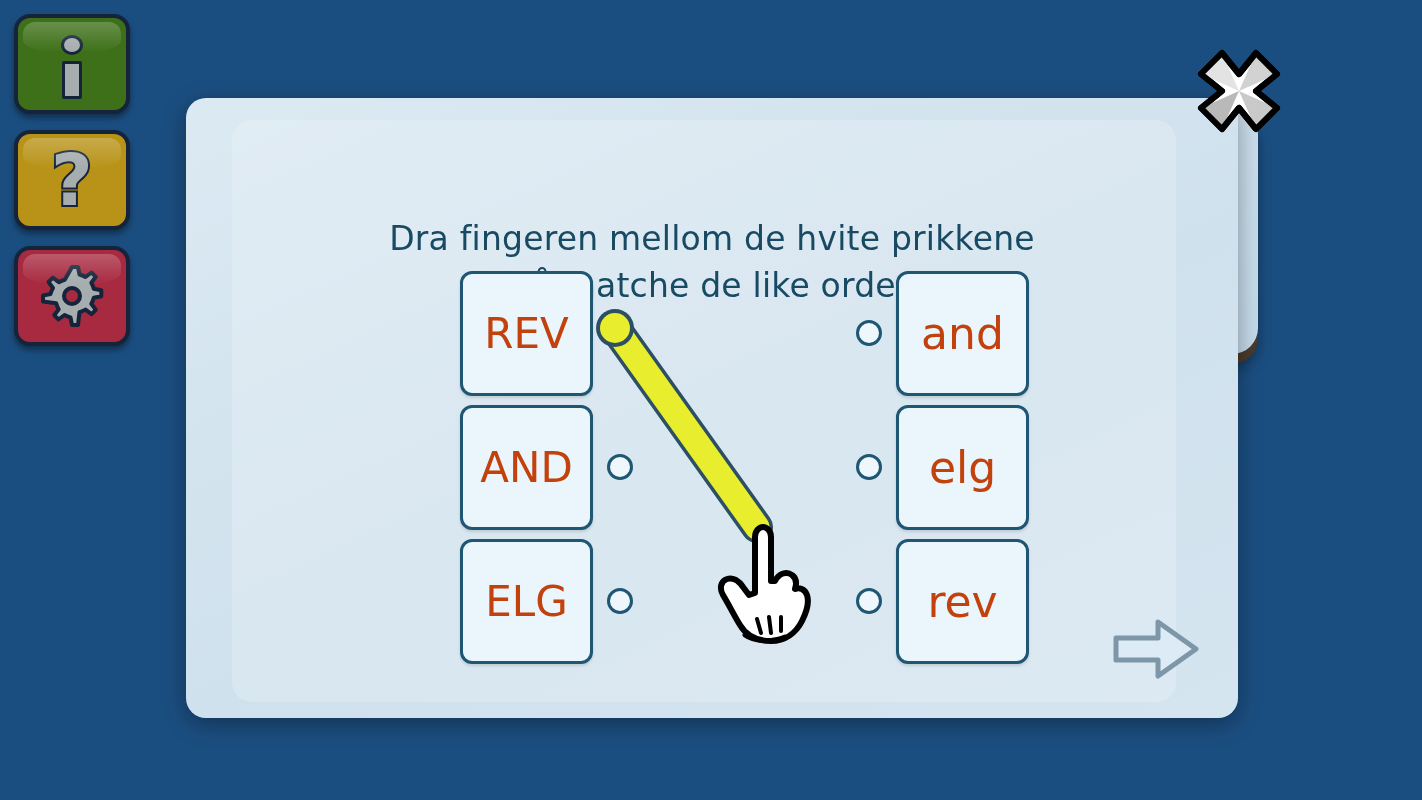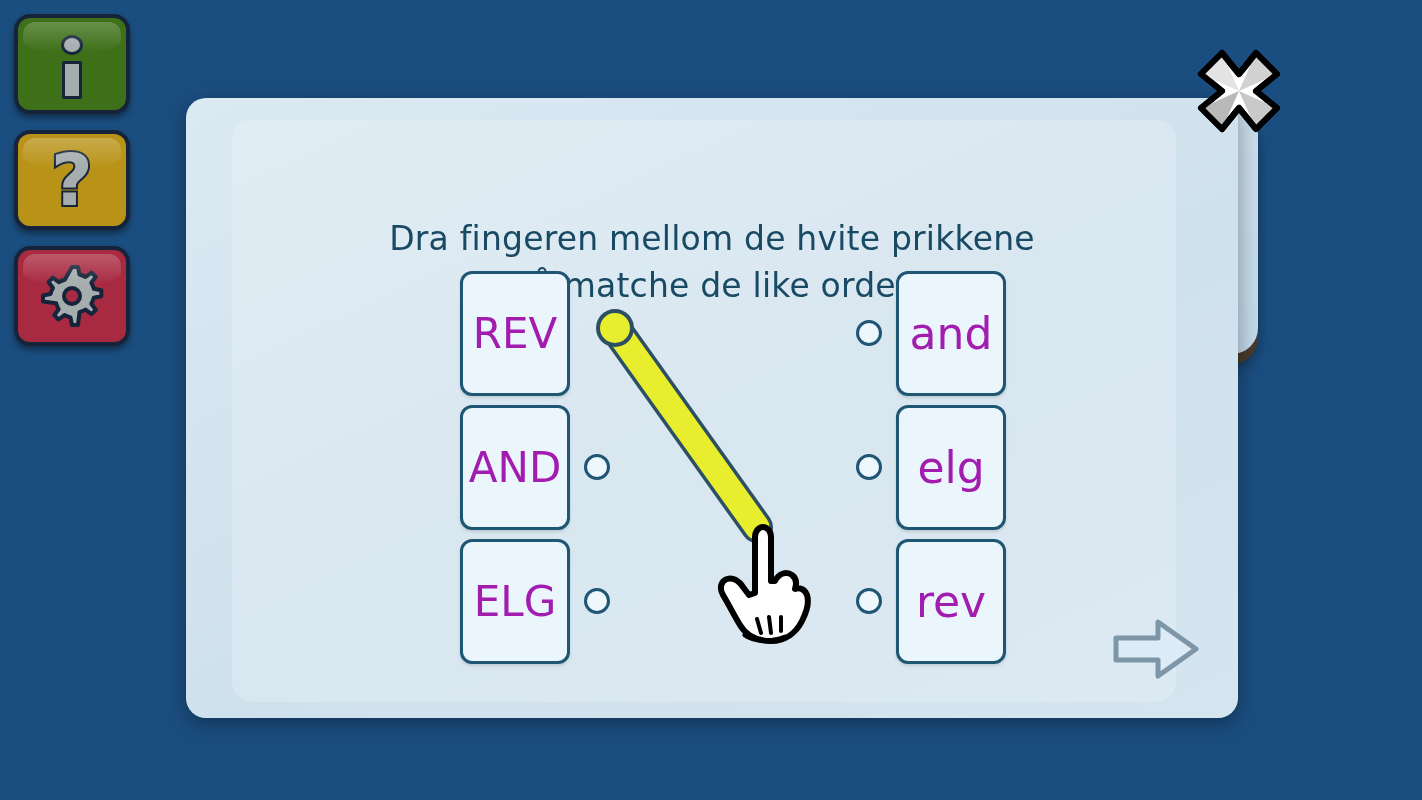--- a/index.html
+++ b/index.html
@@ -159,28 +159,28 @@
   #col-right { left:656px; }
 
   .word-row {
     position:relative;
     height:134px;
     display:flex; align-items:center;
   }
   #col-right .word-row { flex-direction:row-reverse; }
 
   .word-card {
-    width:110px; height:125px;
+    width:133px; height:125px;
     background:#eaf6fc;
     border:3px solid #1e5673;
     border-radius:12px;
     display:flex; align-items:center; justify-content:center;
     font-family:"DejaVu Sans", sans-serif;
     font-size:42px;
-    color:#a21caf;
+    color:#c2410c;
     box-shadow:0 2px 3px rgba(0,0,0,.12);
     cursor:pointer;
   }
   #col-right .word-card { font-size:44px; }
 
   .dot-node {
     width:26px; height:26px;
     border-radius:50%;
     background:#eef7fc;
     border:3px solid #1e5673;

